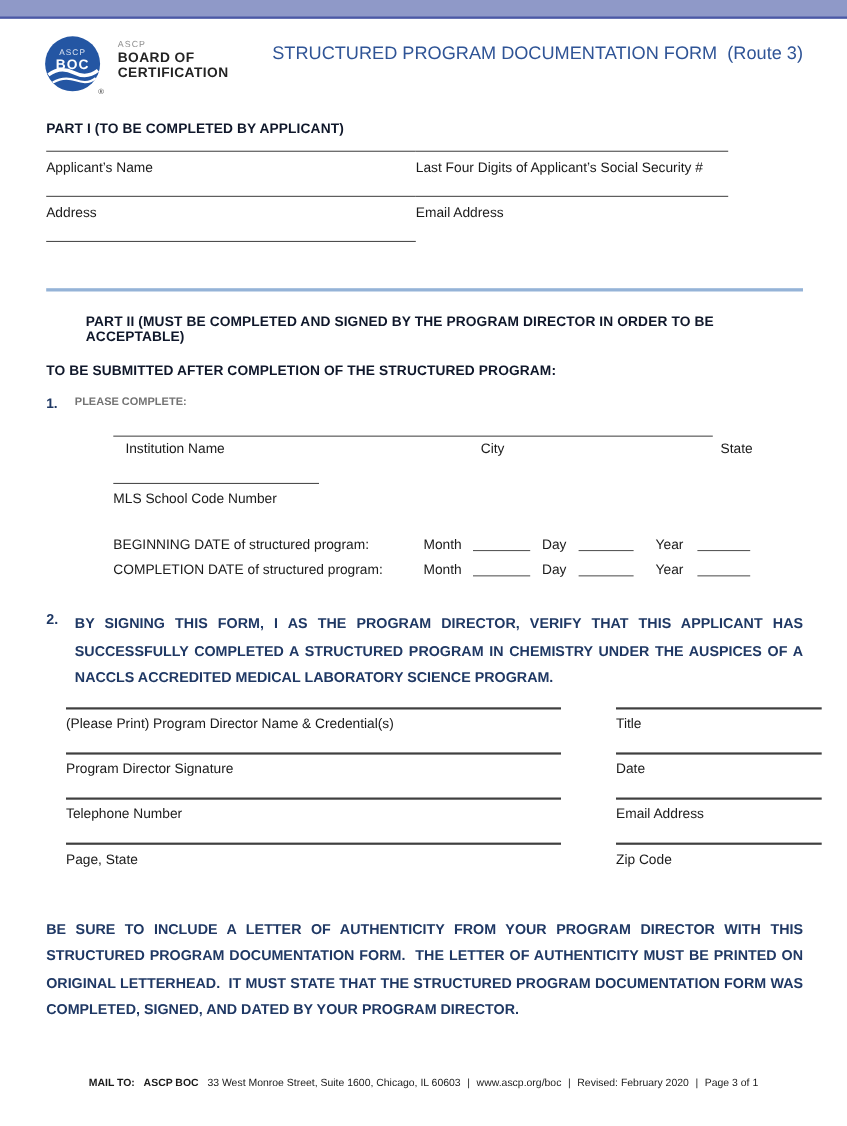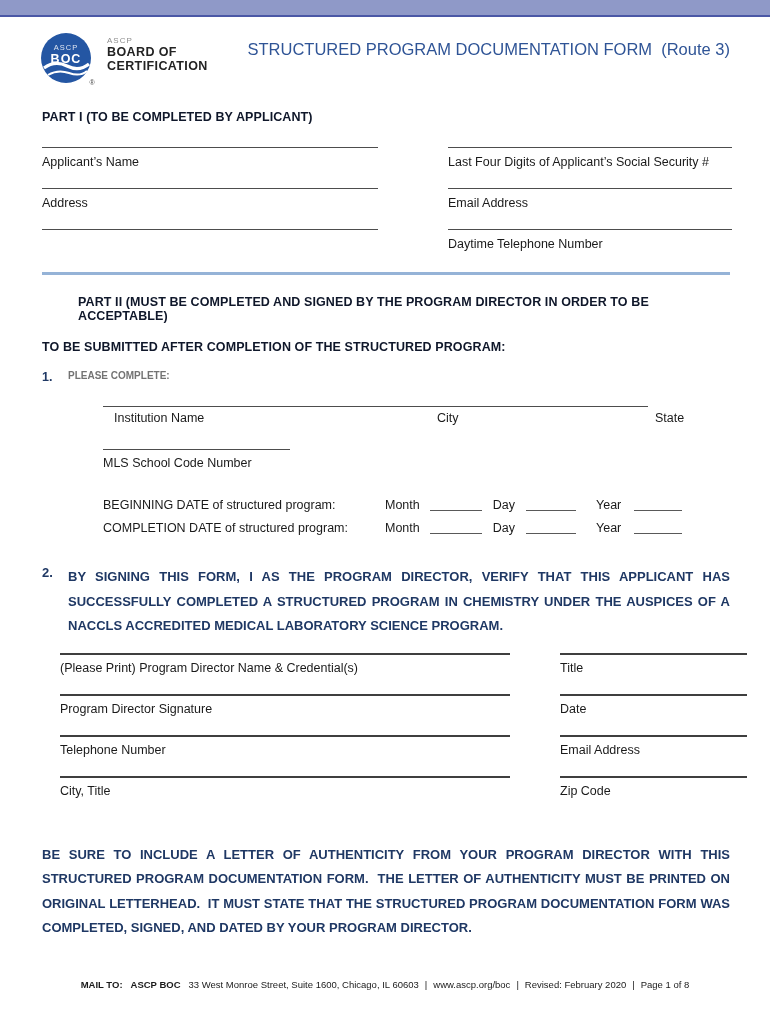--- a/index.html
+++ b/index.html
@@ -31,21 +31,21 @@
   .logo-side .sm{font-size:8px;color:#8d8d8d;letter-spacing:1px;line-height:9px;}
   .logo-side .big{font-size:12.5px;font-weight:bold;color:#232323;letter-spacing:.4px;line-height:14px;}
   .titles{text-align:right;margin-top:7px;}
   .title1{font-size:17px;font-weight:bold;color:#1f3864;letter-spacing:.2px;line-height:22px;}
   .title2{font-size:16.5px;color:#2f5496;line-height:24px;}
   
   .content{padding:0 40px 0 42px;}
   .h-part{font-size:12.5px;font-weight:bold;color:#0f172a;letter-spacing:.1px;}
   .label{font-size:12.5px;color:#1a1a1a;}
   
-  .p1-grid{display:grid;grid-template-columns:336px 284px;column-gap:70px;grid-auto-rows:41px;margin-top:23px;}
+  .p1-grid{display:grid;grid-template-columns:336px 284px;grid-auto-rows:41px;margin-top:13px;}
   .field{border-top:1px solid #4d4d4d;padding-top:7px;}
   
   .divider{height:3px;background:#95b3d7;margin-top:2px;}
   
   .num-row{display:flex;margin-top:16px;}
   .num{width:26px;flex:none;font-size:12.5px;font-weight:bold;color:#1f3864;}
   .num-text{font-size:10px;font-weight:bold;color:#737373;}
   .para{font-size:13px;font-weight:bold;color:#1f3864;text-align:justify;line-height:24.5px;}
   
   .inst{margin:22px 82px 0 61px;}
@@ -115,23 +115,20 @@
     </div>
     <div class="field">
       <div class="label">Address</div>
     </div>
     <div class="field">
       <div class="label">Email Address</div>
     </div>
     <div class="field">
       <div class="label"></div>
     </div>
-    <div class="field">
-      <div class="label">Daytime Telephone Number</div>
-    </div>
   </div>
 
   <div class="divider"></div>
 
   <div class="h-part" style="margin-top:20px;margin-left:36px;">PART II (MUST BE COMPLETED AND SIGNED BY THE PROGRAM DIRECTOR IN ORDER TO BE ACCEPTABLE)</div>
   <div class="h-part" style="margin-top:17px;">TO BE SUBMITTED AFTER COMPLETION OF THE STRUCTURED PROGRAM:</div>
 
   <div class="num-row">
     <span class="num">1.</span>
     <span class="num-text">PLEASE COMPLETE:</span>
@@ -189,26 +186,26 @@
   <div class="dir-field">
     <div class="label">Date</div>
   </div>
   <div class="dir-field">
     <div class="label">Telephone Number</div>
   </div>
   <div class="dir-field">
     <div class="label">Email Address</div>
   </div>
   <div class="dir-field">
-    <div class="label">City, Title</div>
+    <div class="label">Page, State</div>
   </div>
   <div class="dir-field">
     <div class="label">Zip Code</div>
   </div>
 </div>
 
 <div class="content">
   <div class="para notice">BE SURE TO INCLUDE A LETTER OF AUTHENTICITY FROM YOUR PROGRAM DIRECTOR WITH THIS STRUCTURED PROGRAM DOCUMENTATION FORM.&nbsp; THE LETTER OF AUTHENTICITY MUST BE PRINTED ON ORIGINAL LETTERHEAD.&nbsp; IT MUST STATE THAT THE STRUCTURED PROGRAM DOCUMENTATION FORM WAS COMPLETED, SIGNED, AND DATED BY YOUR PROGRAM DIRECTOR.</div>
 </div>
 
 <div class="footer">
-  <b class="gap">MAIL TO:</b><b class="gap">ASCP BOC</b><span>33 West Monroe Street, Suite 1600, Chicago, IL 60603</span><span class="sep">|</span><span>www.ascp.org/boc</span><span class="sep">|</span><span>Revised: February 2020</span><span class="sep">|</span><span>Page 1 of 8</span>
+  <b class="gap">MAIL TO:</b><b class="gap">ASCP BOC</b><span>33 West Monroe Street, Suite 1600, Chicago, IL 60603</span><span class="sep">|</span><span>www.ascp.org/boc</span><span class="sep">|</span><span>Revised: February 2020</span><span class="sep">|</span><span>Page 3 of 1</span>
 </div>
 
 </body></html>

